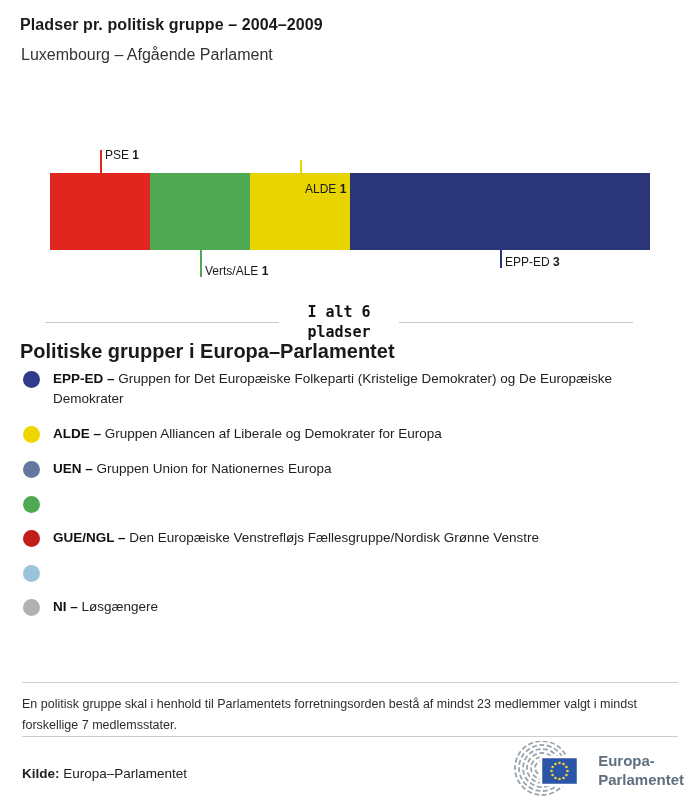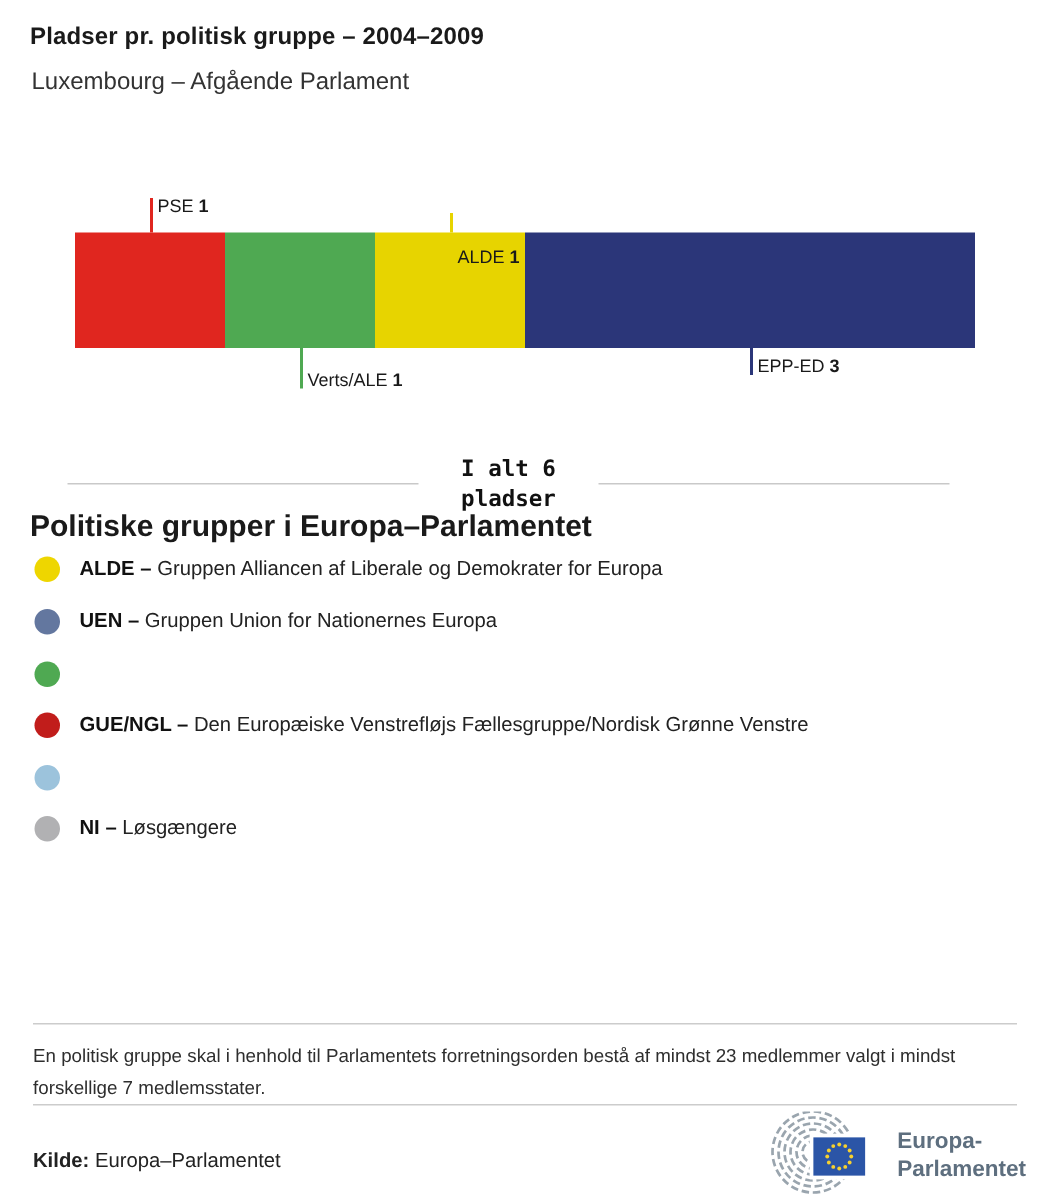--- a/index.html
+++ b/index.html
@@ -2,21 +2,21 @@
 <html><head>
 <meta charset="utf-8">
 <style>
   html,body{margin:0;padding:0;background:#ffffff;}
   body{width:700px;height:802px;position:relative;font-family:"Liberation Sans",sans-serif;color:#1a1a1a;overflow:hidden;}
   .abs{position:absolute;}
   
   .title{top:16px;left:20px;font-size:16px;font-weight:bold;letter-spacing:.1px;color:#1a1a1a;margin:0;}
   .subtitle{top:46px;left:21px;font-size:16px;font-weight:normal;color:#333;margin:0;}
   
-  .chart{top:122px;left:0;width:700px;height:160px;}
+  .chart{top:140px;left:0;width:700px;height:160px;}
   .bar-seg{position:absolute;top:33px;height:77px;}
   .tick{position:absolute;width:2px;}
   .bar-label{position:absolute;font-size:12px;line-height:13px;white-space:nowrap;color:#1a1a1a;}
   .bar-label b{font-weight:bold;}
   
   .total-row{top:302px;left:45px;width:588px;height:40px;display:flex;align-items:center;}
   .rule{flex:1;height:1px;background:#c9c9c9;}
   .total-text{margin:0 28px;text-align:center;font-family:"DejaVu Sans Mono",monospace;font-weight:bold;font-size:15px;line-height:20px;color:#111;}
   
   .legend-heading{top:340px;left:20px;margin:0;font-size:20px;font-weight:bold;color:#1a1a1a;}
@@ -59,20 +59,24 @@
   <div class="rule"></div>
   <div class="total-text">
     <span>I alt 6</span><br>
     <span>pladser</span>
   </div>
   <div class="rule"></div>
 </div>
 
 <h2 class="abs legend-heading">Politiske grupper i Europa–Parlamentet</h2>
 <ul class="abs legend" id="legend">
+    <li>
+      <span class="dot" style="background: rgb(46, 60, 138);"></span>
+      <p><b>EPP-ED – </b>Gruppen for Det Europæiske Folkeparti (Kristelige Demokrater) og De Europæiske Demokrater</p>
+    </li>
     <li>
       <span class="dot" style="background: rgb(238, 214, 0);"></span>
       <p><b>ALDE – </b>Gruppen Alliancen af Liberale og Demokrater for Europa</p>
     </li>
     <li>
       <span class="dot" style="background: rgb(99, 119, 159);"></span>
       <p><b>UEN – </b>Gruppen Union for Nationernes Europa</p>
     </li>
     <li>
       <span class="dot" style="background: rgb(79, 169, 82);"></span>

